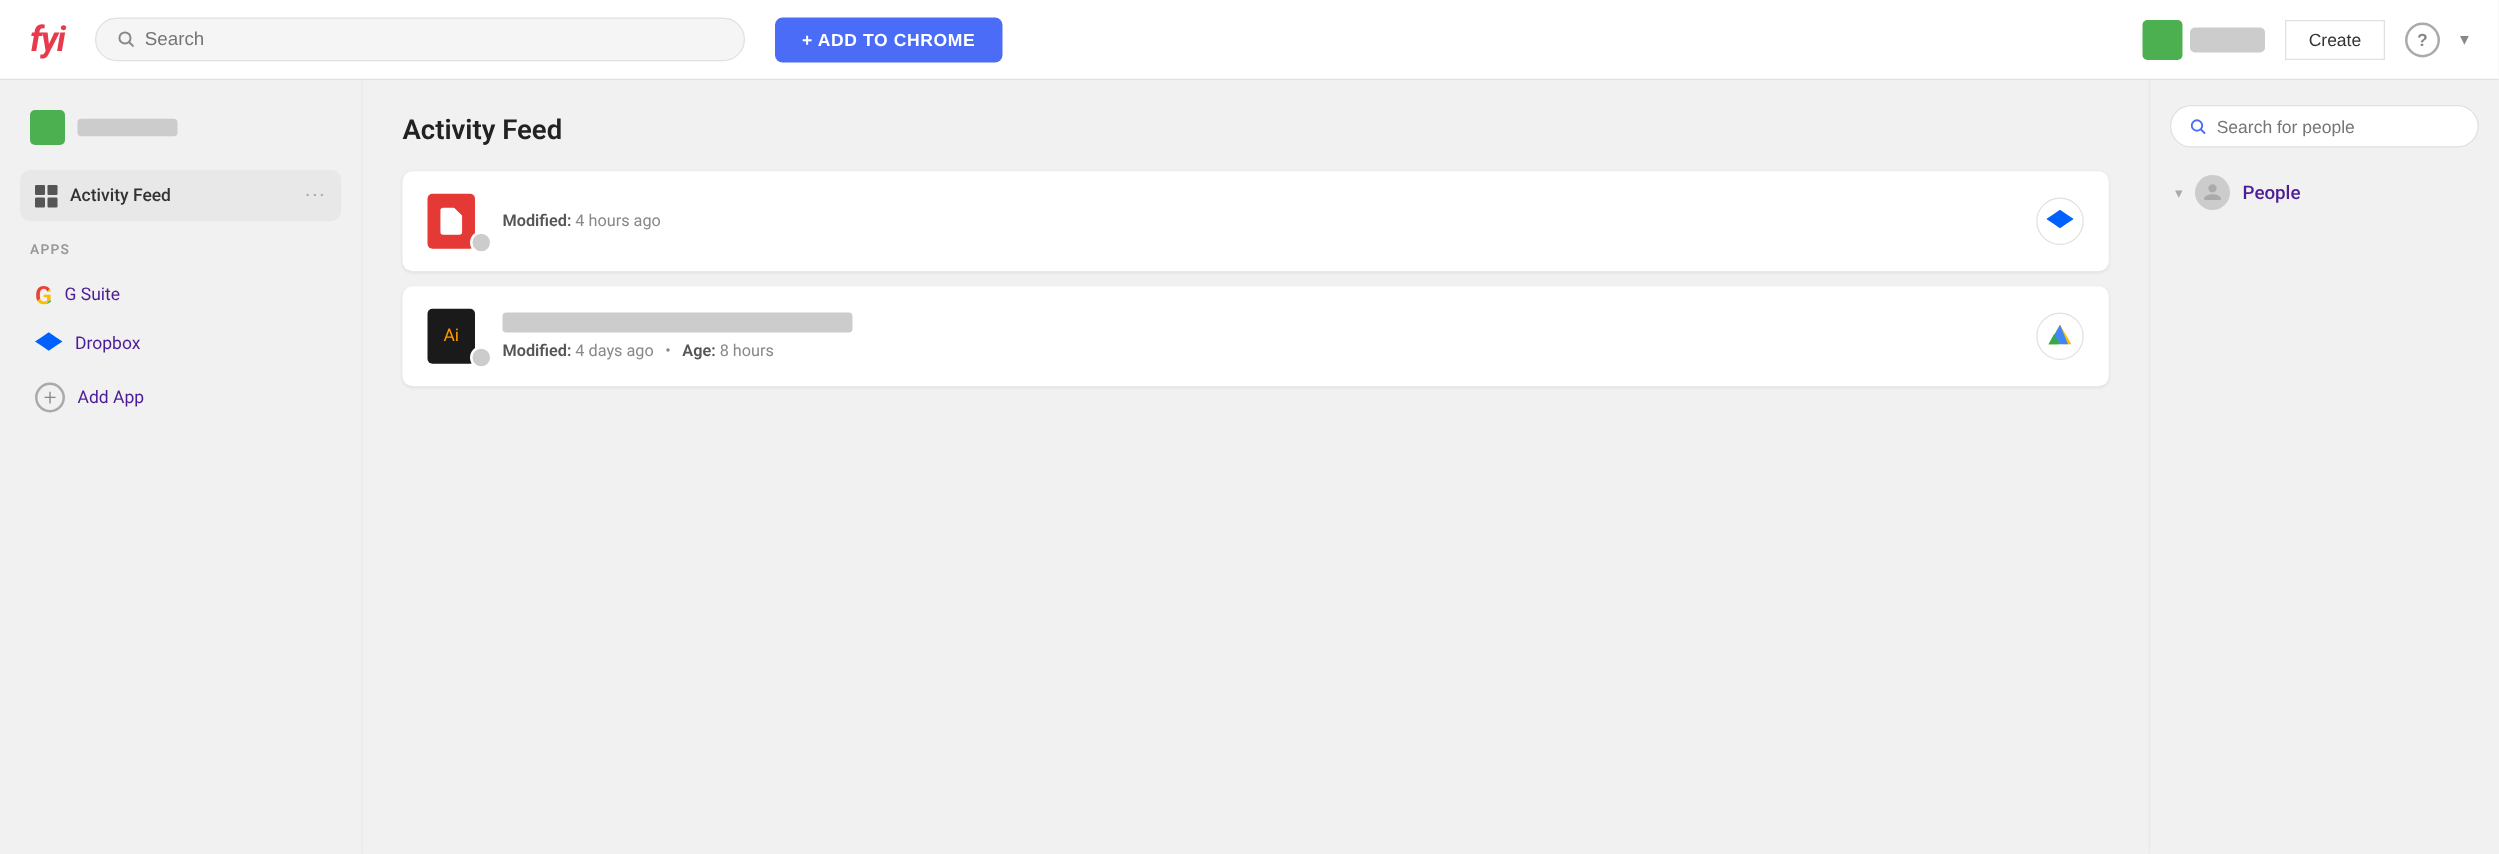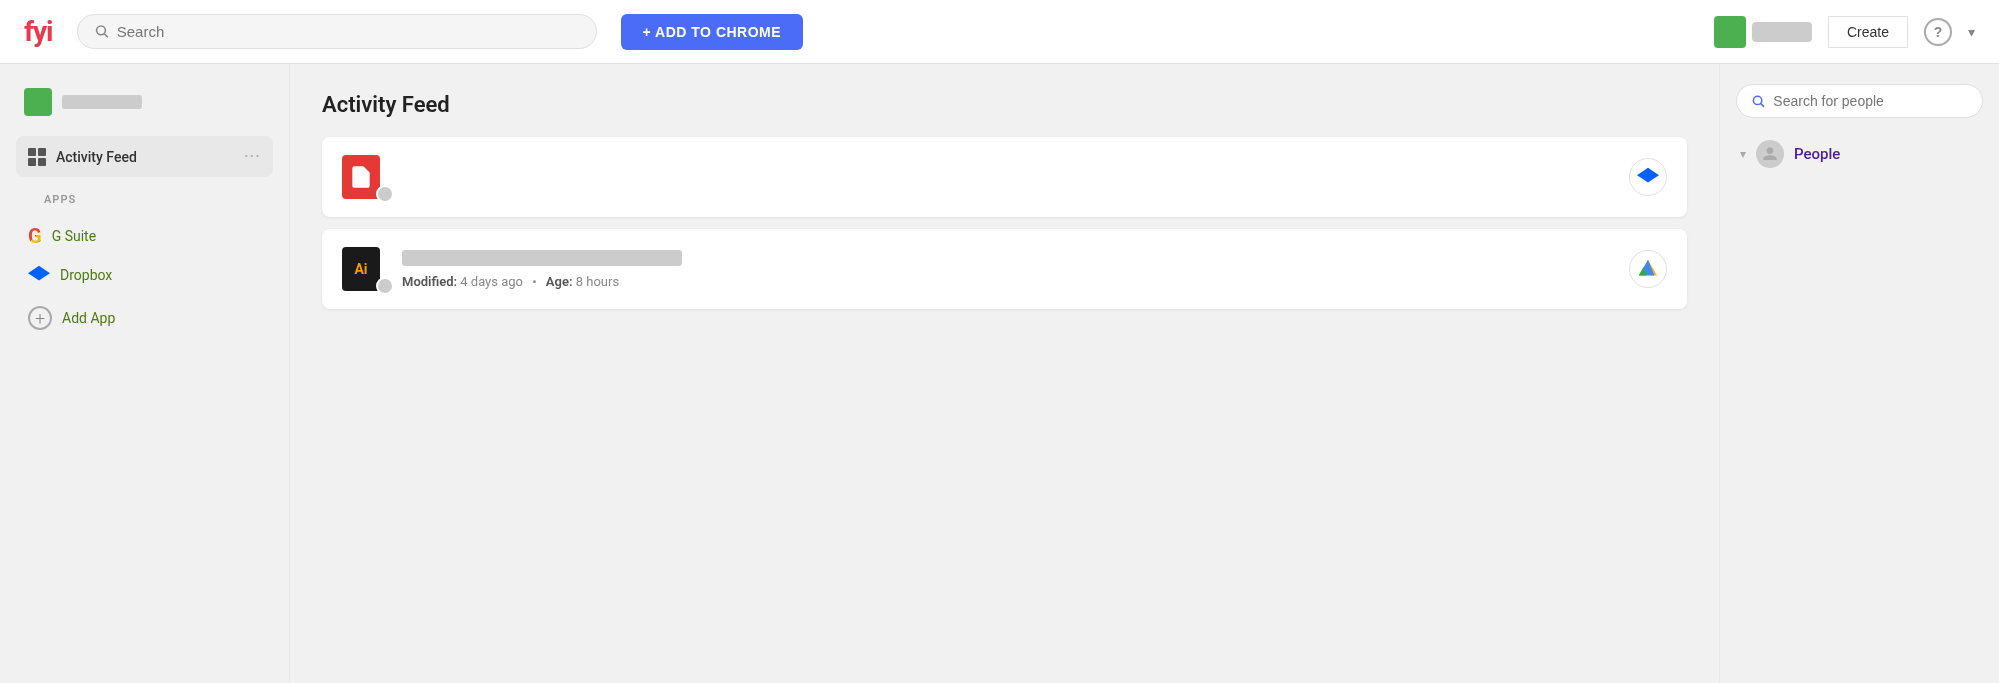--- a/index.html
+++ b/index.html
@@ -17,20 +17,21 @@
       background: #fff;
       height: 64px;
       padding: 0 24px;
       border-bottom: 1px solid #e0e0e0;
       gap: 16px;
     }
     .logo {
       font-size: 28px;
       font-weight: 700;
       color: #e8394d;
+      font-style: italic;
       margin-right: 8px;
       letter-spacing: -1px;
     }
     .search-bar {
       display: flex;
       background: #f5f5f5;
       border: 1px solid #e0e0e0;
       border-radius: 24px;
       padding: 8px 16px;
       width: 520px;
@@ -169,33 +170,33 @@
       color: #aaa;
       font-size: 18px;
       letter-spacing: 1px;
     }
     .apps-section-label {
       font-size: 11px;
       font-weight: 600;
       color: #999;
       letter-spacing: 1px;
       text-transform: uppercase;
-      margin: 16px 28px 10px;
+      margin: 16px 8px 10px;
     }
     .app-item {
       display: flex;
       align-items: center;
       gap: 10px;
       padding: 8px 12px;
       cursor: pointer;
       border-radius: 6px;
     }
     .app-label {
       font-size: 14px;
-      color: #4d7c0f;
+      color: #4c1d95;
     }
     .add-app-item {
       display: flex;
       align-items: center;
       gap: 10px;
       padding: 8px 12px;
       cursor: pointer;
       border-radius: 6px;
       margin-top: 4px;
     }
@@ -252,21 +253,21 @@
     }
     .pdf-icon {
       background: #e53935;
       color: white;
       font-size: 20px;
     }
     .ai-icon {
       background: #1a1a1a;
       color: #ff9800;
       font-size: 14px;
-      font-weight: 700;
+      font-weight: 400;
     }
     .file-avatar-badge {
       position: absolute;
       bottom: -4px;
       right: -8px;
       width: 18px;
       height: 18px;
       background: #ccc;
       border-radius: 50%;
       border: 2px solid #fff;
@@ -460,20 +461,24 @@
         <div class="file-icon pdf-icon">
           <svg width="26" height="26" viewBox="0 0 24 24" fill="white">
               <path d="M14 2H6a2 2 0 0 0-2 2v16a2 2 0 0 0 2 2h12a2 2 0 0 0 2-2V8l-6-6z"></path>
               <path d="M14 2v6h6"></path>
               <path fill="none" stroke="#e53935" stroke-width="0" d=""></path>
             </svg>
         </div>
         <div class="file-avatar-badge"></div>
       </div>
       <div class="card-info">
+        <div class="card-meta">
+          <strong>Modified:</strong>
+          <span>4 hours ago</span>
+        </div>
       </div>
       <div class="app-badge">
         <svg width="22" height="22" viewBox="0 0 24 24" fill="#0061ff">
           <path d="M12 2L6 6l6 4 6-4L12 2zM6 14l6 4 6-4-6-4-6 4zM18 6l-6 4 6 4 6-4-6-4zM6 6L0 10l6 4 6-4-6-4z"></path>
         </svg>
       </div>
     </div>
 
     <div class="feed-card">
       <div class="file-icon-wrap">

